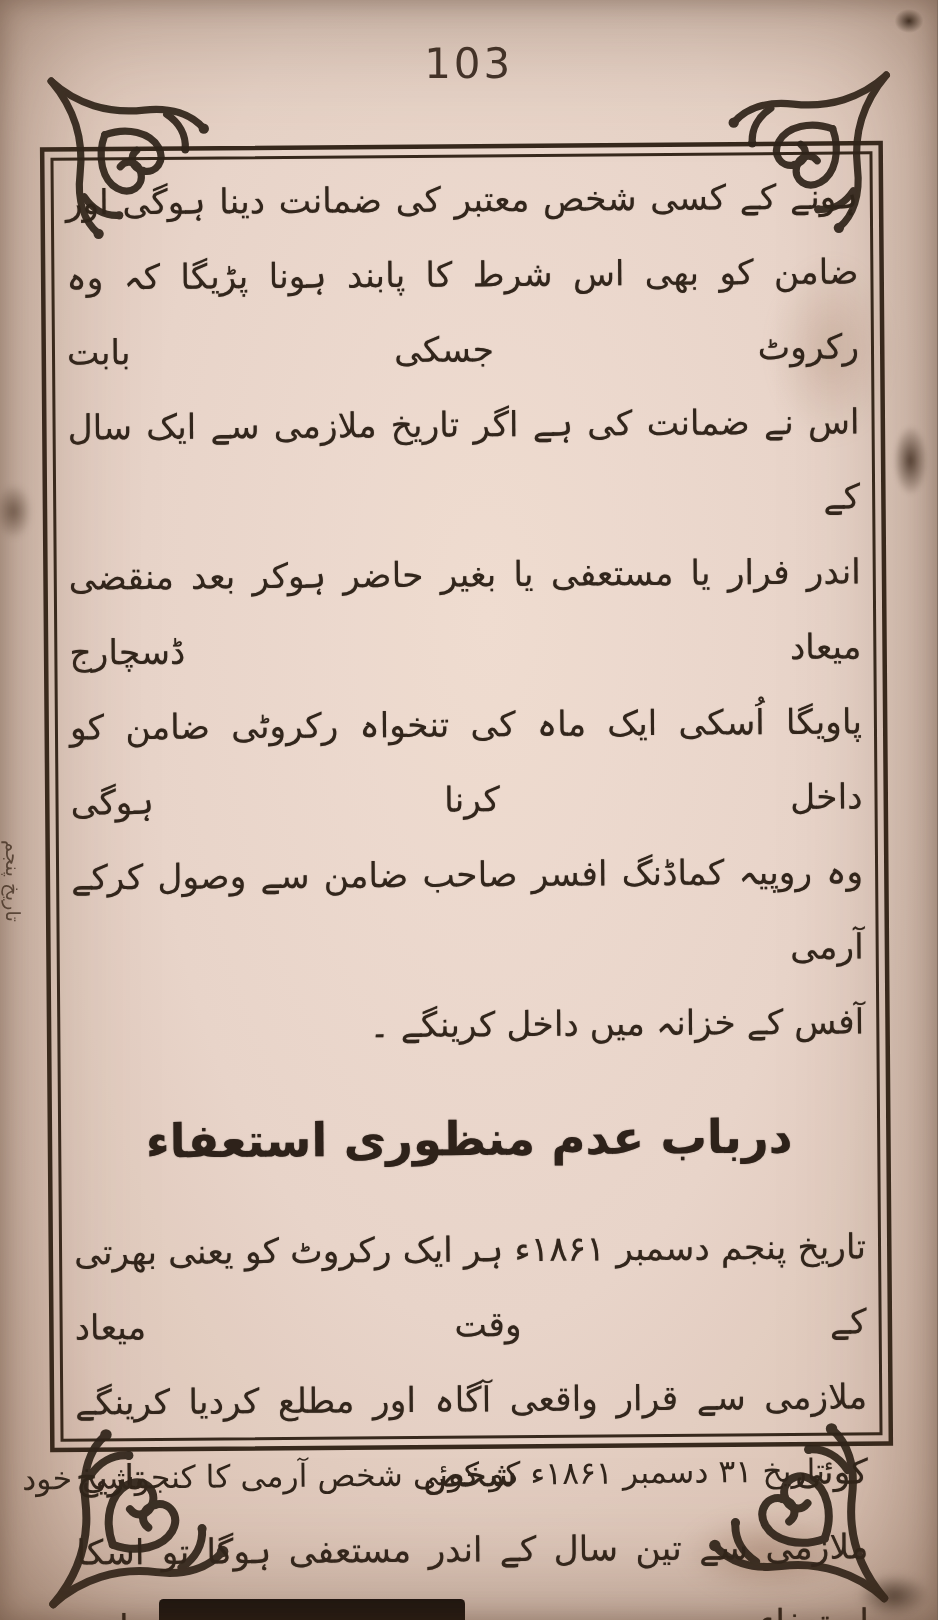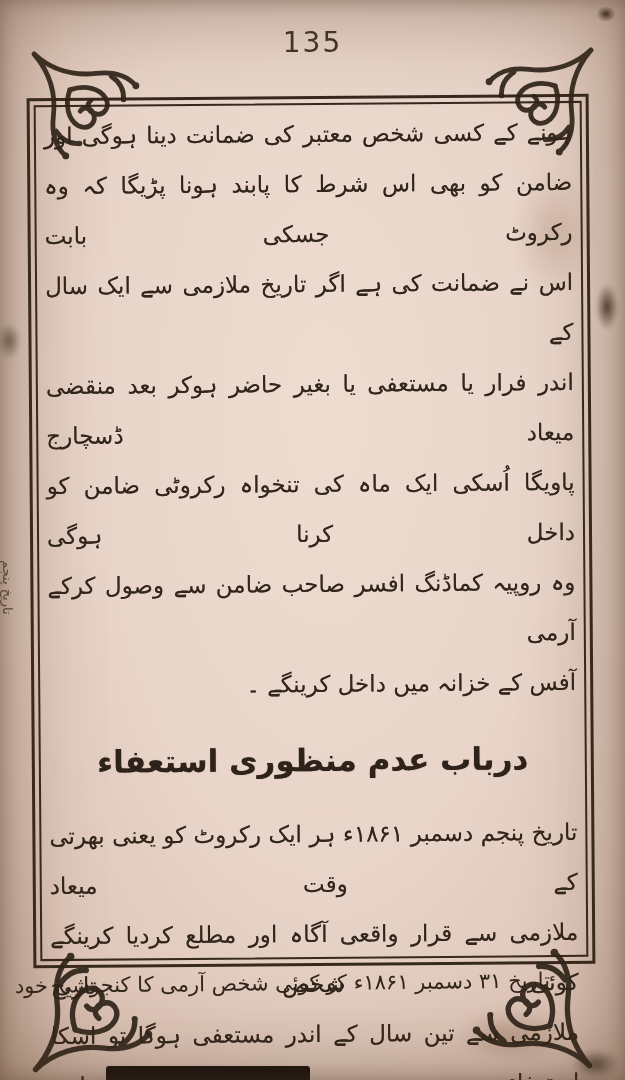--- a/index.html
+++ b/index.html
@@ -124,21 +124,21 @@
   <div class="orn tr"><svg>
         <use href="#flourish"></use>
       </svg></div>
   <div class="orn bl"><svg>
         <use href="#flourish"></use>
       </svg></div>
   <div class="orn br"><svg>
         <use href="#flourish"></use>
       </svg></div>
 
-  <div class="page-number">135</div>
+  <div class="page-number">103</div>
 
   <div class="frame">
     <div class="frame-inner"></div>
     <div class="frame-content">
 
       <div class="para1">
         <div class="line justify">ہونے کے کسی شخص معتبر کی ضمانت دینا ہوگی اور</div>
         <div class="line justify">ضامن کو بھی اس شرط کا پابند ہونا پڑیگا کہ وہ رکروٹ جسکی بابت</div>
         <div class="line justify">اس نے ضمانت کی ہے اگر تاریخ ملازمی سے ایک سال کے</div>
         <div class="line justify">اندر فرار یا مستعفی یا بغیر حاضر ہوکر بعد منقضی میعاد ڈسچارج</div>

